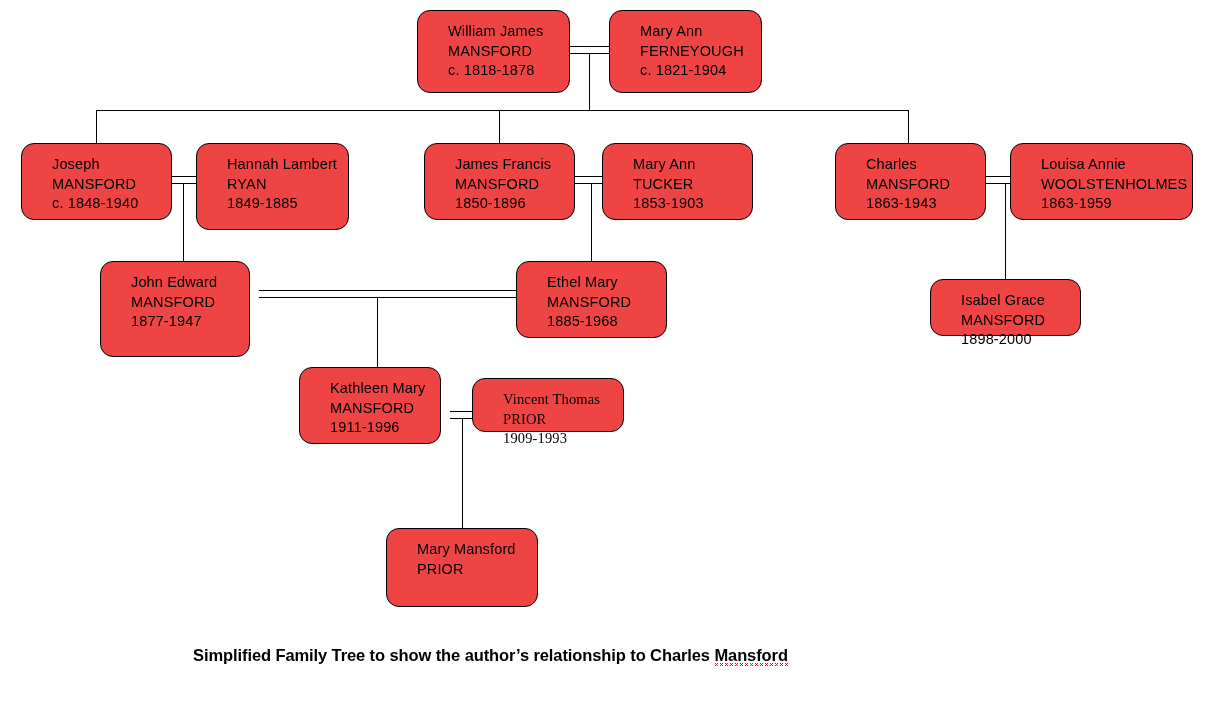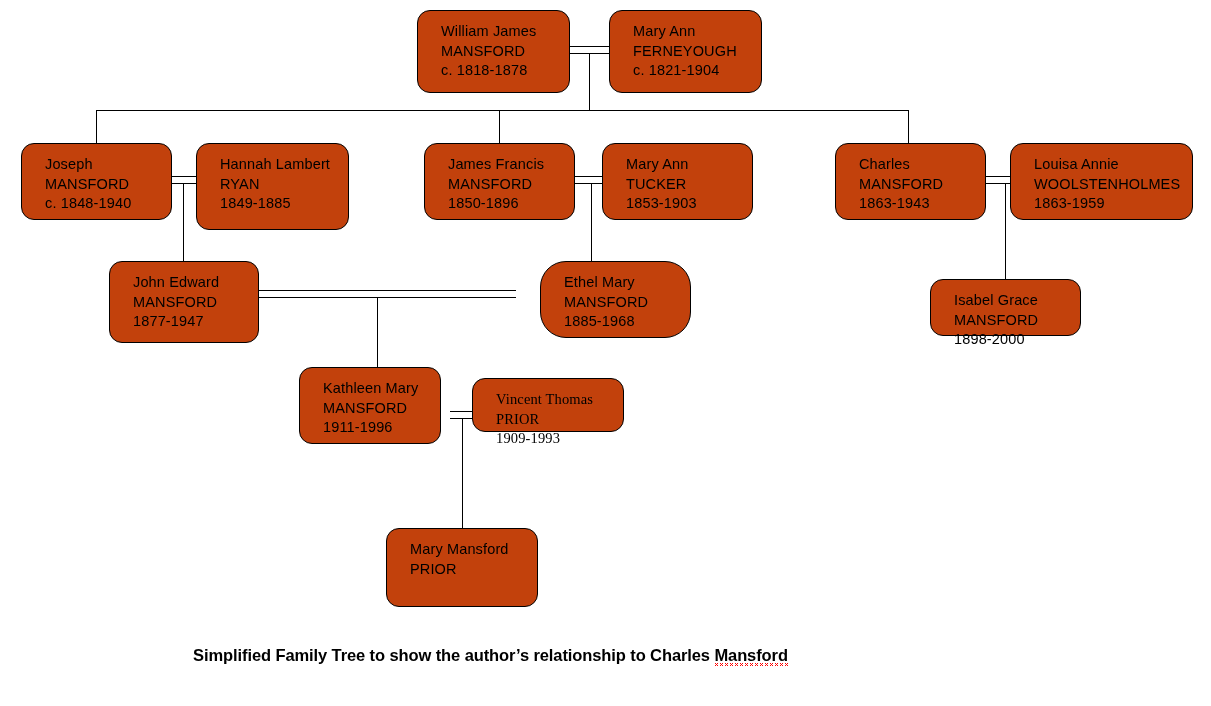--- a/index.html
+++ b/index.html
@@ -24,22 +24,22 @@
     top: 0;
     width: 1211px;
     height: 706px;
     pointer-events: none;
   }
   .person-box {
     position: absolute;
     box-sizing: border-box;
     border: 1px solid #000000;
     border-radius: 13px;
-    background: #c2410c;
-    padding: 11px 0 0 23px;
+    background: #ef4444;
+    padding: 11px 0 0 30px;
     z-index: 2;
   }
   .person-line {
     font-size: 14.5px;
     line-height: 19.5px;
     color: #000000;
     white-space: nowrap;
     letter-spacing: 0.01em;
   }
   .spellcheck {
@@ -161,27 +161,27 @@
     <div class="person-line">MANSFORD</div>
     <div class="person-line">1863-1943</div>
   </div>
 
   <div class="person-box" style="left:1010px; top:143px; width:183px; height:77px;">
     <div class="person-line">Louisa Annie</div>
     <div class="person-line">WOOLSTENHOLMES</div>
     <div class="person-line">1863-1959</div>
   </div>
 
-  <div class="person-box" style="left:109px; top:261px; width:150px; height:82px;">
+  <div class="person-box" style="left:100px; top:261px; width:150px; height:96px;">
     <div class="person-line">John Edward</div>
     <div class="person-line">MANSFORD</div>
     <div class="person-line">1877-1947</div>
   </div>
 
-  <div class="person-box" style="left:540px; top:261px; width:151px; height:77px;border-radius:26px;">
+  <div class="person-box" style="left:516px; top:261px; width:151px; height:77px;">
     <div class="person-line">Ethel Mary</div>
     <div class="person-line">MANSFORD</div>
     <div class="person-line">1885-1968</div>
   </div>
 
   <div class="person-box" style="left:930px; top:279px; width:151px; height:57px;">
     <div class="person-line">Isabel Grace</div>
     <div class="person-line">MANSFORD</div>
     <div class="person-line">1898-2000</div>
   </div>

